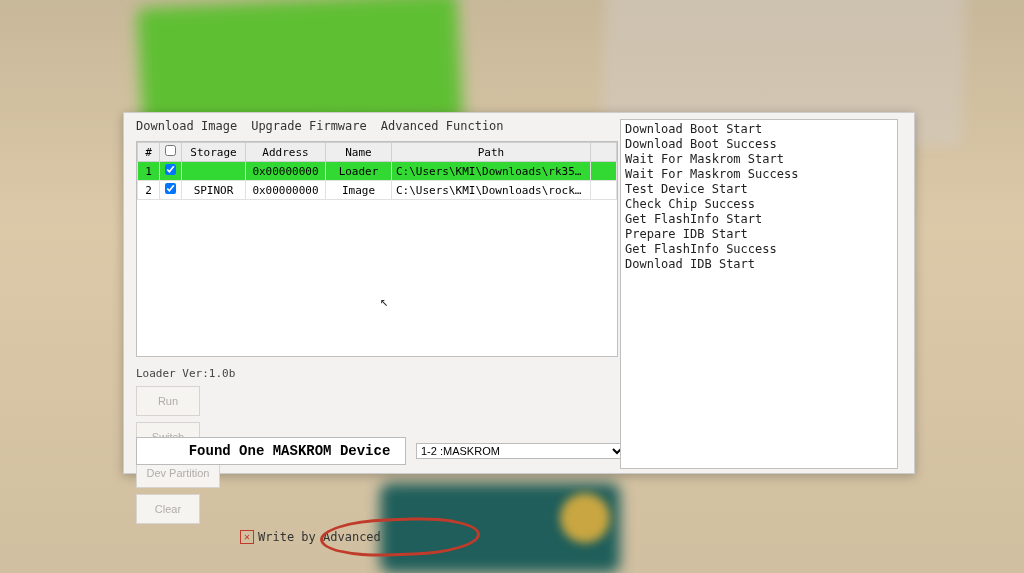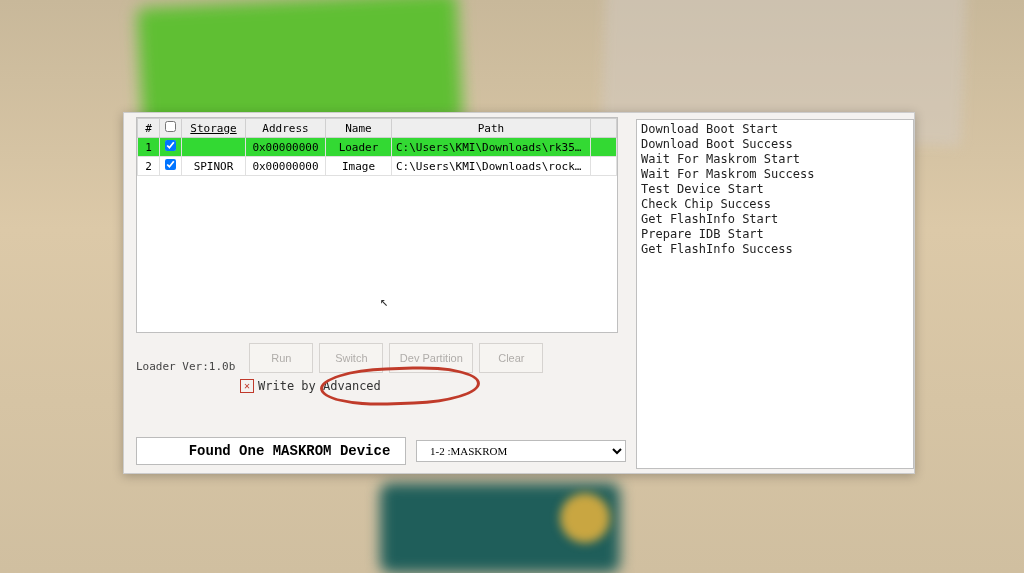--- a/index.html
+++ b/index.html
@@ -89,33 +89,34 @@
     border: 1px solid #e0e0e0;
     padding: 2px 4px;
     text-align: center;
     white-space: nowrap;
     height: 16px;
   }
   .row-sel td { background: #33d933; }
   .cb { width: 11px; height: 11px; }
   .th-cb { width: 22px; }
   .th-num { width: 22px; }
-  .th-store { width: 64px; text-decoration: underline; }
+  .th-store { width: 64px; }
   .th-addr { width: 80px; }
   .th-name { width: 66px; }
   .th-last { width: 26px; }
   .path-cell { text-align: left; max-width: 180px; overflow: hidden; text-overflow: ellipsis; }
   .btn-row {
     margin: 10px 6px 0 6px;
     display: flex;
-    align-items: flex-end;
+    align-items: flex-start;
     gap: 6px;
     font-size: 11px;
     color: #444;
     position: relative;
+    flex-direction: column;
   }
   .loader-ver { margin-right: 8px; }
   button.wbtn {
     min-width: 64px;
     height: 30px;
     background: #f6f4f1;
     border: 1px solid #d6d3d0;
     color: #b0adaa;
     font-size: 11px;
     cursor: pointer;
@@ -164,30 +165,30 @@
     display: flex;
     align-items: center;
     justify-content: center;
     font-family: "Courier New", monospace;
     font-weight: bold;
     font-size: 14px;
     padding-left: 37px;
   }
   .device-select {
     width: 210px;
-    height: 22px;
+    height: 16px;
     border: 1px solid #bbb;
     background: #fff;
     font-size: 11px;
-    font-family: Liberation Serif, serif;
-    padding-left: 9px;
+    font-family: Liberation Sans, sans-serif;
+    padding-left: 0;
   }
   .log-pane {
     position: absolute;
-    right: 0; top: 6px;
+    right: 16px; top: 6px;
     width: 278px;
     height: 350px;
     border: 1px solid #bfbfbf;
     background: #fff;
     padding: 2px 4px;
     font-family: "SimSun", monospace;
     font-size: 12px;
     line-height: 15px;
     color: #222;
     overflow: hidden;
@@ -207,20 +208,25 @@
 
 <div class="bg-green"></div>
 <div class="bg-clear"></div>
 <div class="bg-pcb"></div>
 <div class="bg-gold"></div>
 
 <div class="window">
 
   <div class="left-pane">
 
+    <div class="tabs">
+      <span>Download Image</span>
+      <span>Upgrade Firmware</span>
+      <span>Advanced Function</span>
+    </div>
 
     <div class="table-wrap">
       <table>
         <thead>
           <tr>
             <th class="th-num">#</th>
             <th class="th-cb"><input type="checkbox" class="cb" style=""></th>
             <th class="th-store">Storage</th>
             <th class="th-addr">Address</th>
             <th class="th-name">Name</th>
@@ -278,15 +284,16 @@
   <div class="log-pane">
     <div>Download Boot Start</div>
     <div>Download Boot Success</div>
     <div>Wait For Maskrom Start</div>
     <div>Wait For Maskrom Success</div>
     <div>Test Device Start</div>
     <div> Check Chip Success</div>
     <div>Get FlashInfo Start</div>
     <div>Prepare IDB Start</div>
     <div>Get FlashInfo Success</div>
+    <div>Download IDB Start</div>
   </div>
 
 </div>
 
 </body></html>

